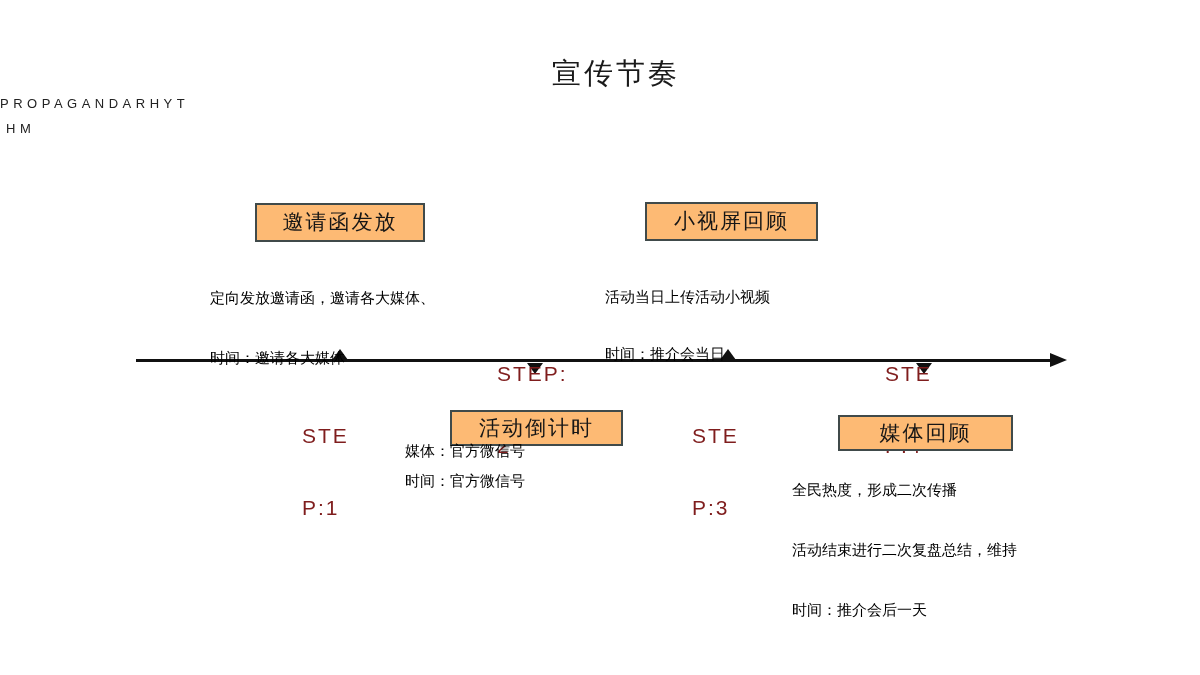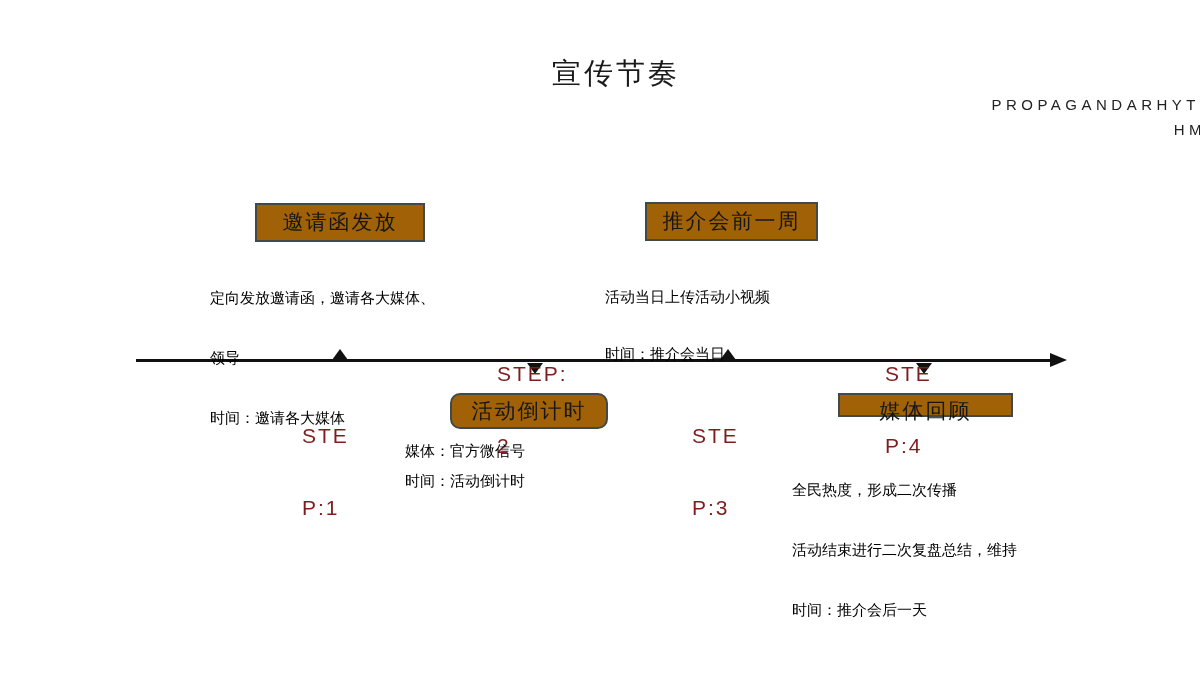--- a/index.html
+++ b/index.html
@@ -12,22 +12,22 @@
     overflow:hidden;
   }
   .abs{position:absolute;}
   
   .title{
     left:0;top:54px;width:1200px;text-align:center;
     font-family:"Liberation Serif","DejaVu Serif",serif;
     font-size:29px;letter-spacing:3px;color:var(--text);padding-left:16px;
   }
   .subtitle{
-    left:0;width:1200px;text-align:right;
-    font-size:15px;letter-spacing:4.5px;color:#222;
+    left:0;width:1200px;text-align:left;
+    font-size:13px;letter-spacing:4.5px;color:#222;
   }
   .subtitle.l1{top:96px;}
   .subtitle.l2{top:121px;margin-left:6px;}
   
   .axis{left:136px;top:359px;width:918px;height:3px;background:var(--timeline);}
   .arrowhead{
     left:1050px;top:353px;width:0;height:0;
     border-left:17px solid var(--timeline);
     border-top:7px solid transparent;border-bottom:7px solid transparent;
   }
@@ -41,21 +41,21 @@
     border-top:11px solid var(--timeline);
     border-left:8px solid transparent;border-right:8px solid transparent;
   }
   .step-label{
     color:#7f1d1d;font-size:21px;letter-spacing:2px;line-height:24px;
     white-space:pre;
   }
   
   .mbox{
     box-sizing:border-box;border:2px solid var(--box_border);
-    background:#a16207;text-align:center;
+    background:#fdba74;text-align:center;
     font-family:"Liberation Serif","DejaVu Serif",serif;
     font-size:21px;letter-spacing:2px;color:#161616;
   }
   .desc{
     font-family:"Liberation Serif","DejaVu Serif",serif;
     font-size:15px;color:#000000;line-height:20px;white-space:pre;
   }
 </style>
 </head>
 <body>
@@ -89,39 +89,38 @@
   <div class="abs step-label" style="left:885px;top:314px;">
     <div>STE</div>
     <div>P:4</div>
   </div>
 
   <div class="abs mbox" style="left:255px;top:203px;width:170px;height:39px;line-height:35px;">
     <span>邀请函发放</span>
   </div>
   <div class="abs desc" style="left:210px;top:248px;">
     <div>定向发放邀请函，邀请各大媒体、</div>
-    <div>领导</div>
     <div>时间：邀请各大媒体</div>
   </div>
 
   <div class="abs mbox" style="left:645px;top:202px;width:173px;height:39px;line-height:35px;">
-    <span>推介会前一周</span>
+    <span>小视屏回顾</span>
   </div>
   <div class="abs desc" style="left:605px;top:250px;line-height:19px;">
     <div>活动当日上传活动小视频</div>
     <div>时间：推介会当日</div>
   </div>
 
-  <div class="abs mbox" style="left:450px;top:393px;width:158px;height:36px;line-height:32px;border-radius:10px;">
+  <div class="abs mbox" style="left:450px;top:410px;width:173px;height:36px;line-height:32px;">
     <span>活动倒计时</span>
   </div>
   <div class="abs desc" style="left:405px;top:441px;">媒体：官方微信号</div>
-  <div class="abs desc" style="left:405px;top:471px;">时间：活动倒计时</div>
+  <div class="abs desc" style="left:405px;top:471px;">时间：官方微信号</div>
 
-  <div class="abs mbox" style="left:838px;top:393px;width:175px;height:24px;line-height:32px;">
+  <div class="abs mbox" style="left:838px;top:415px;width:175px;height:36px;line-height:32px;">
     <span>媒体回顾</span>
   </div>
   <div class="abs desc" style="left:792px;top:440px;">
     <div>全民热度，形成二次传播</div>
     <div>活动结束进行二次复盘总结，维持</div>
     <div>时间：推介会后一天</div>
   </div>
 
 </div>
 

